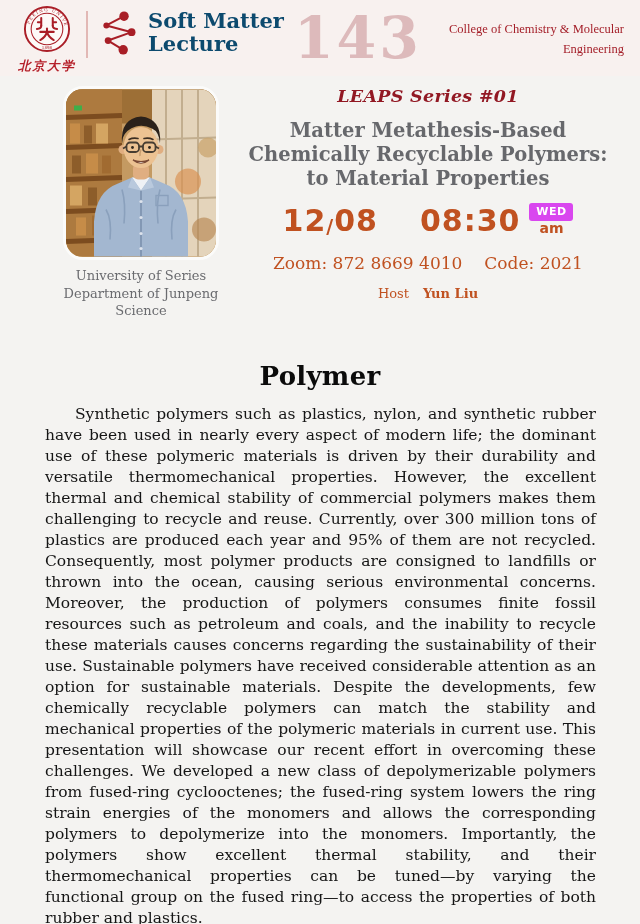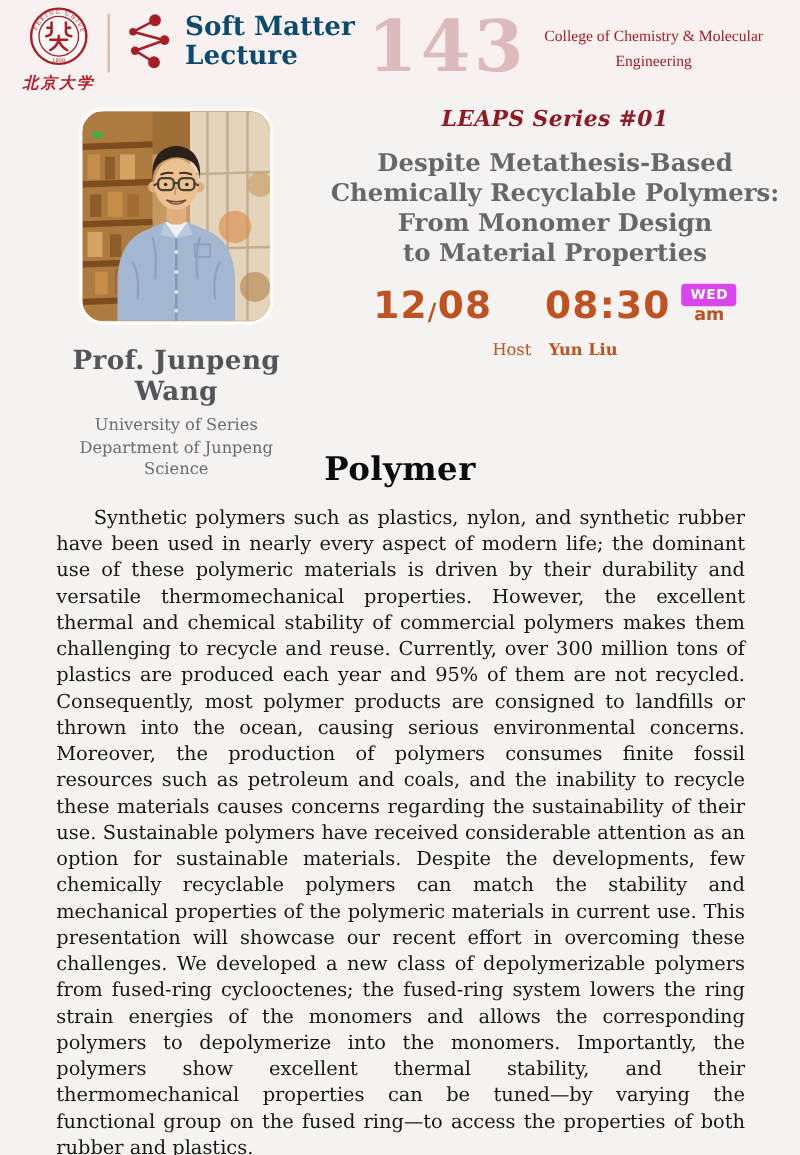--- a/index.html
+++ b/index.html
@@ -7,30 +7,30 @@
   .poster{position:relative;width:640px;height:924px;background:#f4f3f1;overflow:hidden;}
 
   
   .header{position:absolute;top:0;left:0;width:640px;height:76px;background:#f8f1ef;display:flex;align-items:flex-start;}
   .logo-block{margin-left:16px;padding-top:5px;width:62px;text-align:center;flex:none;}
   .logo-cn{font-size:12.5px;font-weight:bold;color:#b5202a;letter-spacing:2px;margin-top:1px;font-style:italic;}
   .v-divider{width:2px;height:47px;background:#e2b8b5;margin:11px 10px 0 8px;flex:none;}
   .molecule{margin-top:9px;flex:none;}
   .series-title{margin:9px 0 0 8px;font-weight:bold;font-size:21px;line-height:1.1;color:#0c4a6e;flex:none;}
   .lecture-no{font-weight:bold;font-size:57px;line-height:1;color:#ddbabb;margin:9px 0 0 10px;letter-spacing:3px;flex:none;}
-  .dept-block{margin-left:auto;margin-right:16px;margin-top:19px;font-family:"Liberation Serif",serif;font-size:12.5px;line-height:1.6;color:#a41e28;text-align:center;}
+  .dept-block{margin-left:auto;margin-right:16px;margin-top:19px;font-family:"Liberation Serif",serif;font-size:12.5px;line-height:1.6;color:#a41e28;text-align:right;}
 
   
   .speaker{position:absolute;left:40px;top:86px;width:202px;text-align:center;}
   .photo-frame{width:150px;height:168px;margin:0 auto;border:3px solid #fbfbfa;border-radius:20px;overflow:hidden;background:#c49a62;}
   .speaker-name{margin-top:15px;font-weight:bold;font-size:21px;color:#54555a;letter-spacing:.3px;}
   .speaker-affil{margin-top:7px;font-size:13px;line-height:1.35;color:#6a6b6f;}
 
   
-  .event{position:absolute;left:256px;top:86px;width:376px;text-align:center;}
+  .event{position:absolute;left:240px;top:86px;width:376px;text-align:center;}
   .leaps{font-style:italic;font-weight:bold;font-size:17.5px;color:#921823;letter-spacing:.3px;}
   .talk-title{margin-top:13px;font-weight:bold;font-size:19.5px;line-height:1.23;color:#67686c;}
   .dt-row{margin-top:15px;display:flex;justify-content:center;align-items:flex-start;font-family:"DejaVu Sans",sans-serif;}
   .dt-num{font-weight:bold;font-size:30px;line-height:1;color:#c05120;letter-spacing:1px;}
   .dt-sep{font-size:19px;position:relative;top:2px;font-weight:bold;color:#c05120;}
   .dt-gap{width:42px;}
   .badge-col{margin-left:9px;margin-top:-3px;width:44px;}
   .badge-wed{background:#d946ef;color:#fff;font-weight:bold;font-size:11px;letter-spacing:.5px;padding:2px 0 3px;border-radius:3px;font-family:"DejaVu Sans",sans-serif;}
   .badge-am{color:#c05120;font-weight:bold;font-size:14px;line-height:1.1;font-family:"DejaVu Sans",sans-serif;}
   .zoom-row{margin-top:17px;font-size:17px;color:#c05120;}
@@ -183,47 +183,48 @@
             <line x1="89.5" y1="57" x2="93" y2="59"></line>
         </g>
         <g fill="#2f261d">
             <circle cx="66.5" cy="58" r="1.4"></circle>
             <circle cx="83.5" cy="58" r="1.4"></circle>
           </g>
         <path d="M75,60 q-1.5,4 -1,6.5" stroke="#c59b6d" stroke-width="1.4" fill="none"></path>
         <path d="M67,70.5 Q75,77 83,70.5 Q75,73.5 67,70.5 Z" fill="#f7f3ee" stroke="#7a4a35" stroke-width="1.2"></path>
       </svg>
     </div>
-    <div class="speaker-name">Prof. Junpeng Wang</div>
     <div class="speaker-affil">
       <div>University of Series</div>
       <div>Department of Junpeng Science</div>
     </div>
   </div>
 
   <div class="event">
     <div class="leaps">LEAPS Series #01</div>
 
     <div class="talk-title">
-      <div>Despite Metathesis-Based</div>
+      <div>Matter Metathesis-Based</div>
       <div>Chemically Recyclable Polymers:</div>
-      <div>From Monomer Design</div>
       <div>to Material Properties</div>
     </div>
 
     <div class="dt-row">
       <span class="dt-num"><span>12</span><span class="dt-sep">/</span><span>08</span></span>
       <span class="dt-gap"></span>
       <span class="dt-num">08:30</span>
       <span class="badge-col">
         <div class="badge-wed">WED</div>
         <div class="badge-am">am</div>
       </span>
     </div>
 
+    <div class="zoom-row">
+      <span>Zoom: 872 8669 4010</span><span class="gap"></span><span>Code: 2021</span>
+    </div>
 
     <div class="host-row">
       <span>Host</span><span class="host-name">Yun Liu</span>
     </div>
   </div>
 
   <div class="abstract">
     <h2>Polymer</h2>
     <p>Synthetic polymers such as plastics, nylon, and synthetic rubber have been used in nearly every aspect of modern life; the dominant use of these polymeric materials is driven by their durability and versatile thermomechanical properties. However, the excellent thermal and chemical stability of commercial polymers makes them challenging to recycle and reuse. Currently, over 300 million tons of plastics are produced each year and 95% of them are not recycled. Consequently, most polymer products are consigned to landfills or thrown into the ocean, causing serious environmental concerns. Moreover, the production of polymers consumes finite fossil resources such as petroleum and coals, and the inability to recycle these materials causes concerns regarding the sustainability of their use. Sustainable polymers have received considerable attention as an option for sustainable materials. Despite the developments, few chemically recyclable polymers can match the stability and mechanical properties of the polymeric materials in current use. This presentation will showcase our recent effort in overcoming these challenges. We developed a new class of depolymerizable polymers from fused-ring cyclooctenes; the fused-ring system lowers the ring strain energies of the monomers and allows the corresponding polymers to depolymerize into the monomers. Importantly, the polymers show excellent thermal stability, and their thermomechanical properties can be tuned—by varying the functional group on the fused ring—to access the properties of both rubber and plastics.</p>
   </div>

